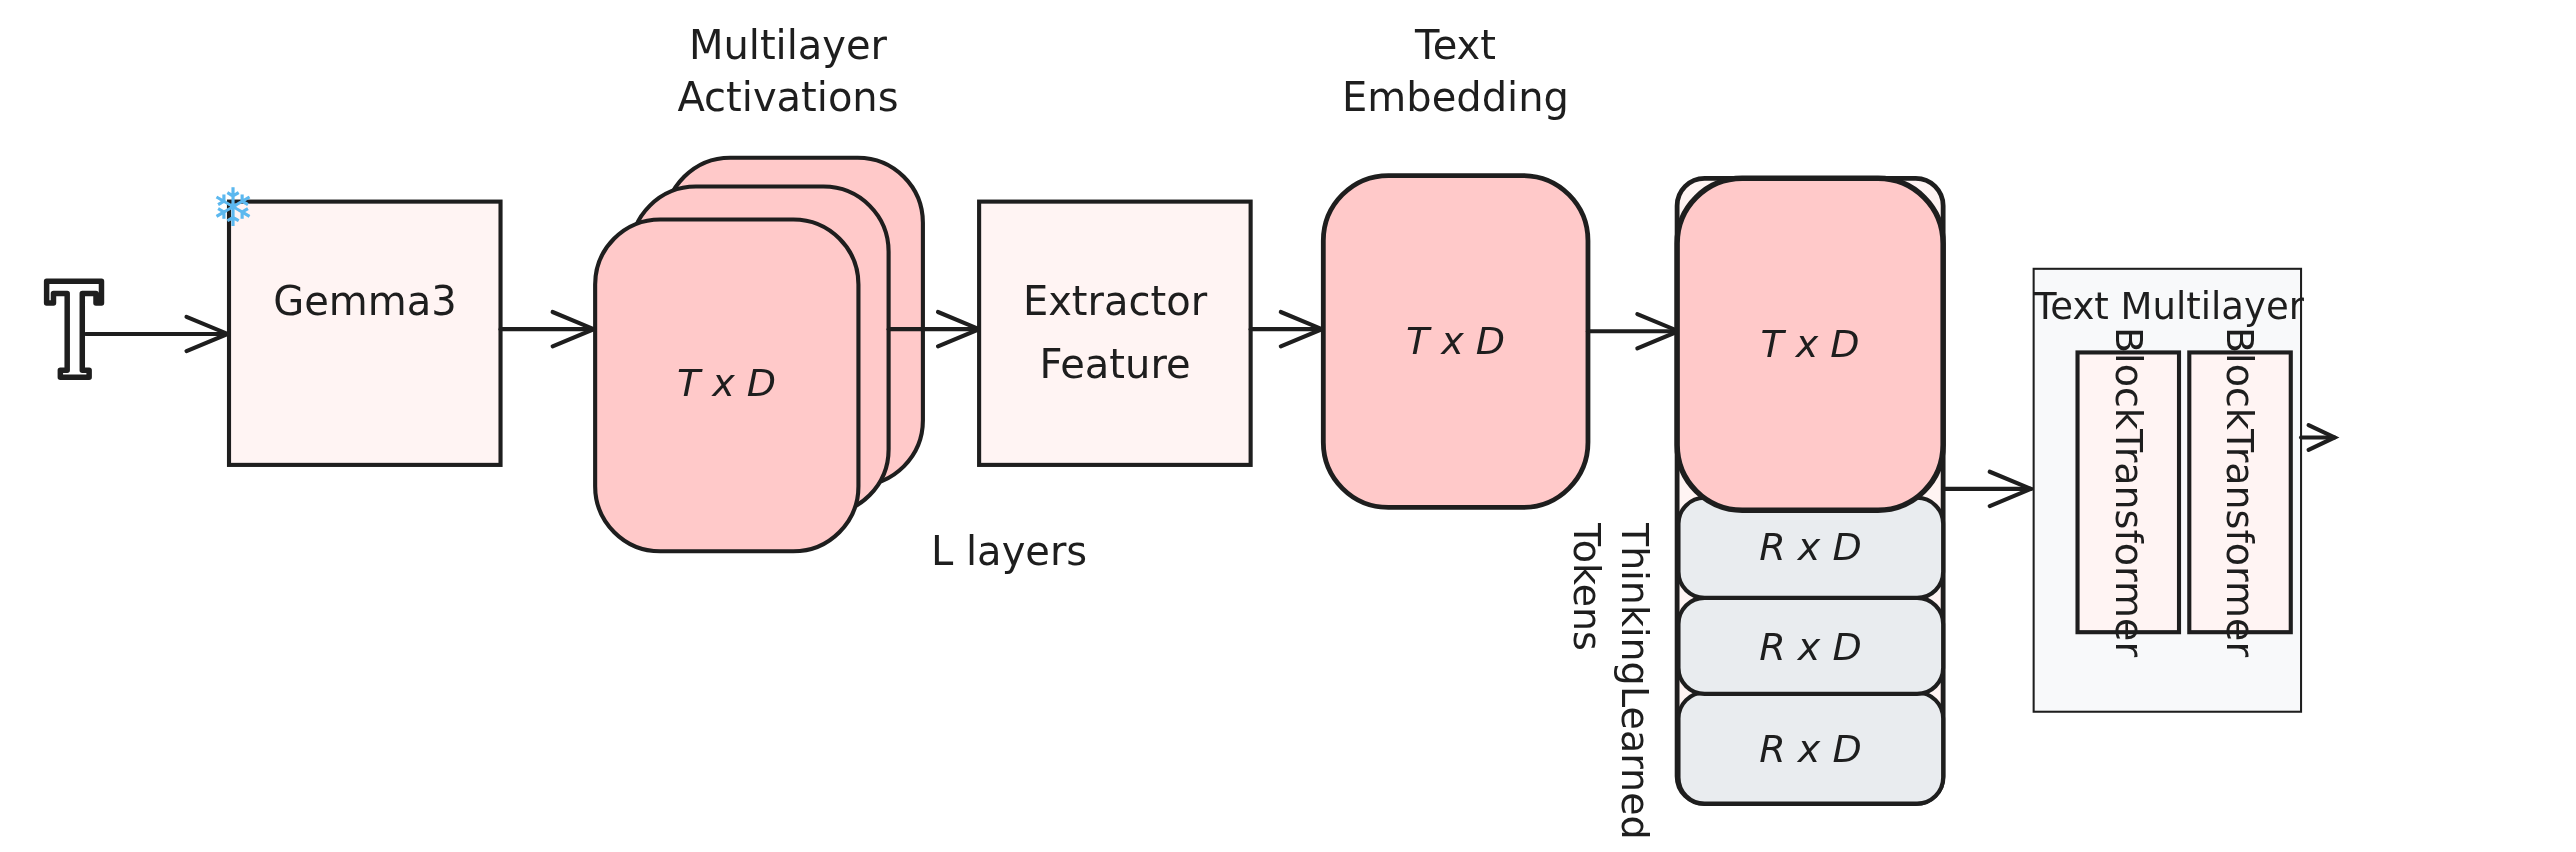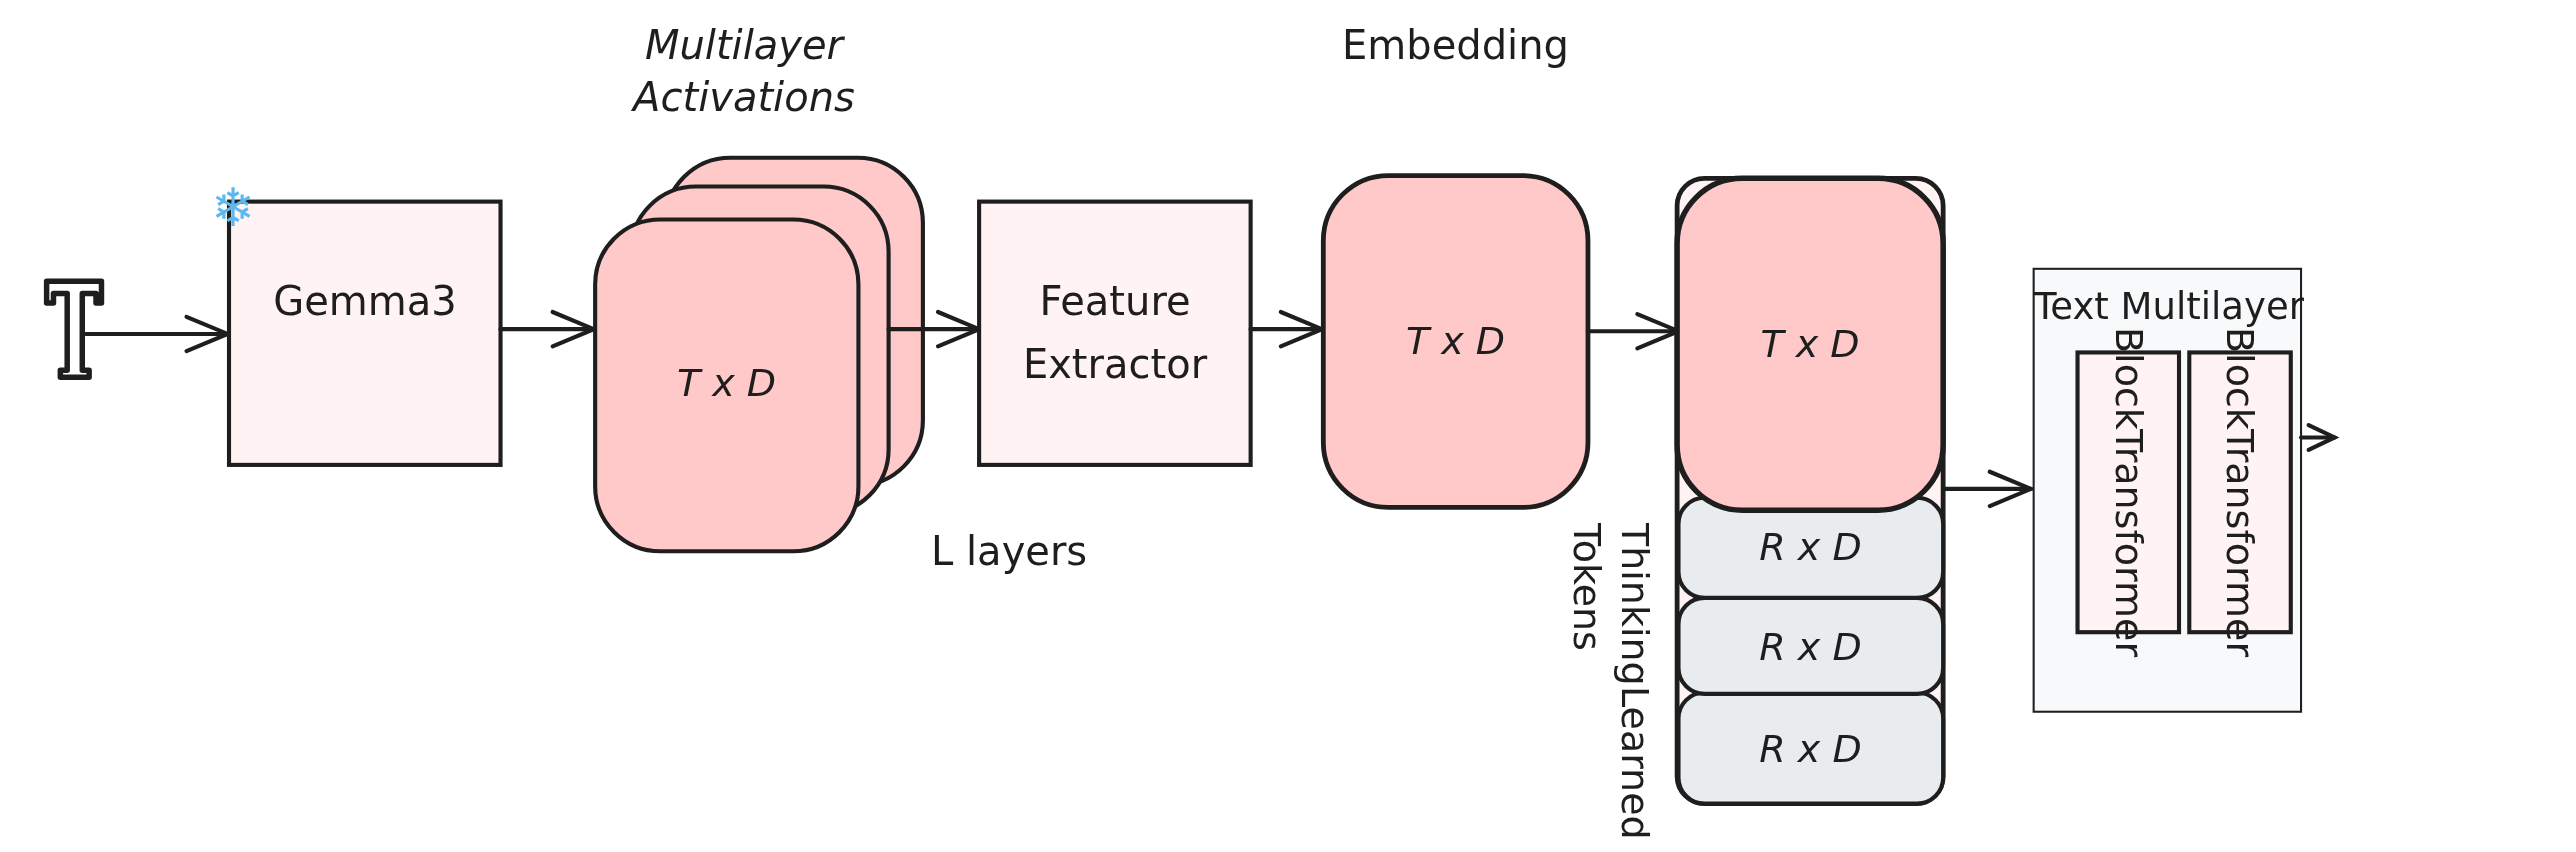--- a/index.html
+++ b/index.html
@@ -80,33 +80,34 @@
     <polyline points="3367,620 3405,638 3367,656"></polyline>
   </g>
 </svg>
 
 <div style="position:absolute; left:206px; top:180px; width:55px; height:55px; font-size:53px; line-height:55px; color:#5cb8ef; text-align:center;">❄</div>
 
 <div class="lbl box-text" style="left:229px; top:270px; width:272px;">
   <div>Gemma3</div>
 </div>
 
-<div class="lbl" style="left:600px; top:19px; width:288px;font-style:italic;">
+<div class="lbl" style="left:644px; top:19px; width:288px;">
   <div>Multilayer</div>
   <div>Activations</div>
 </div>
 <div class="lbl dim" style="left:595px; top:357px; width:263px;">T x D</div>
 <div class="lbl" style="left:884px; top:525px; width:165px; text-align:left;margin-left:47px;">L layers</div>
 
 <div class="lbl box-text" style="left:979px; top:270px; width:272px;">
+  <div>Extractor</div>
   <div>Feature</div>
-  <div>Extractor</div>
 </div>
 
 <div class="lbl" style="left:1323px; top:19px; width:265px;">
+  <div>Text</div>
   <div>Embedding</div>
 </div>
 <div class="lbl dim" style="left:1323px; top:315px; width:265px;">T x D</div>
 
 <div class="lbl dim" style="left:1677px; top:318px; width:266px;">T x D</div>
 <div class="lbl dim" style="left:1678px; top:521px; width:265px;">R x D</div>
 <div class="lbl dim" style="left:1678px; top:621px; width:265px;">R x D</div>
 <div class="lbl dim" style="left:1678px; top:723px; width:265px;">R x D</div>
 
 <div class="vert" style="position:absolute; left:1556px; top:527px; height:309px; width:103px; display:flex; flex-direction:row-reverse; justify-content:center;">

